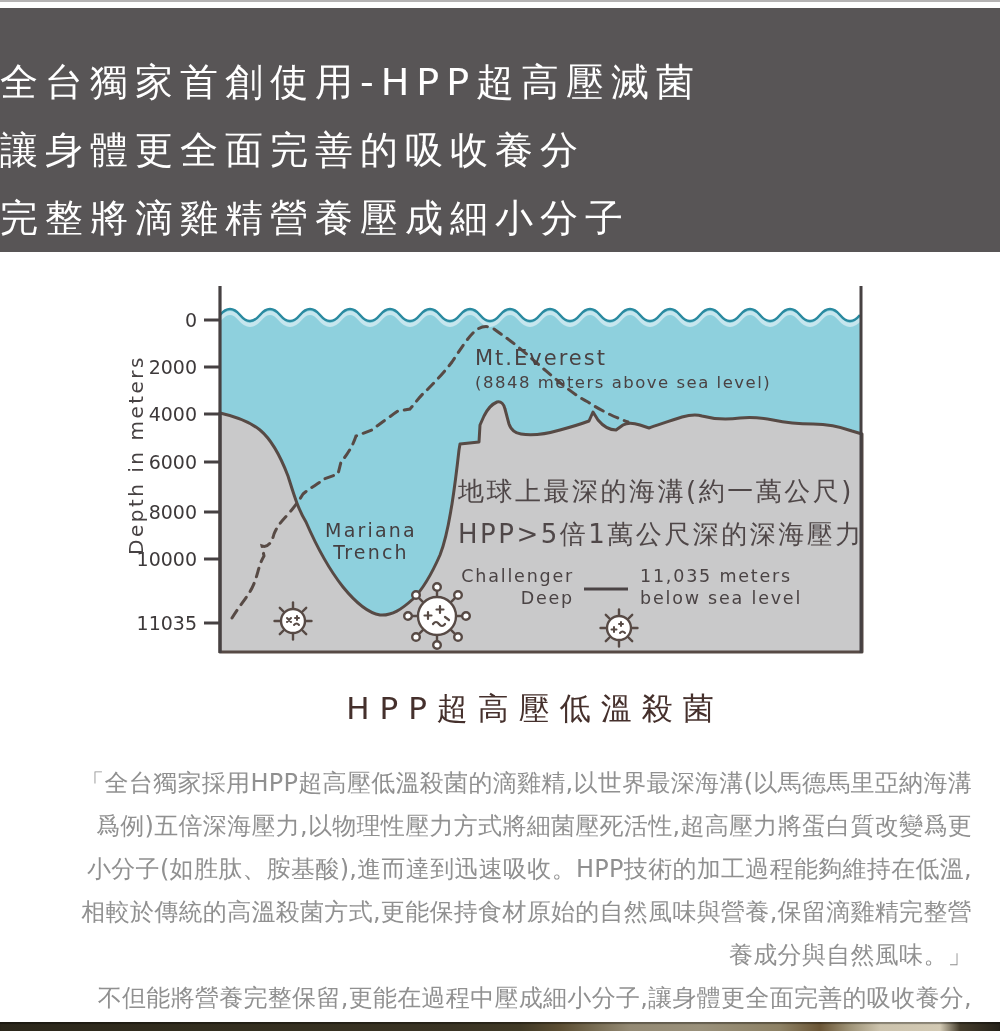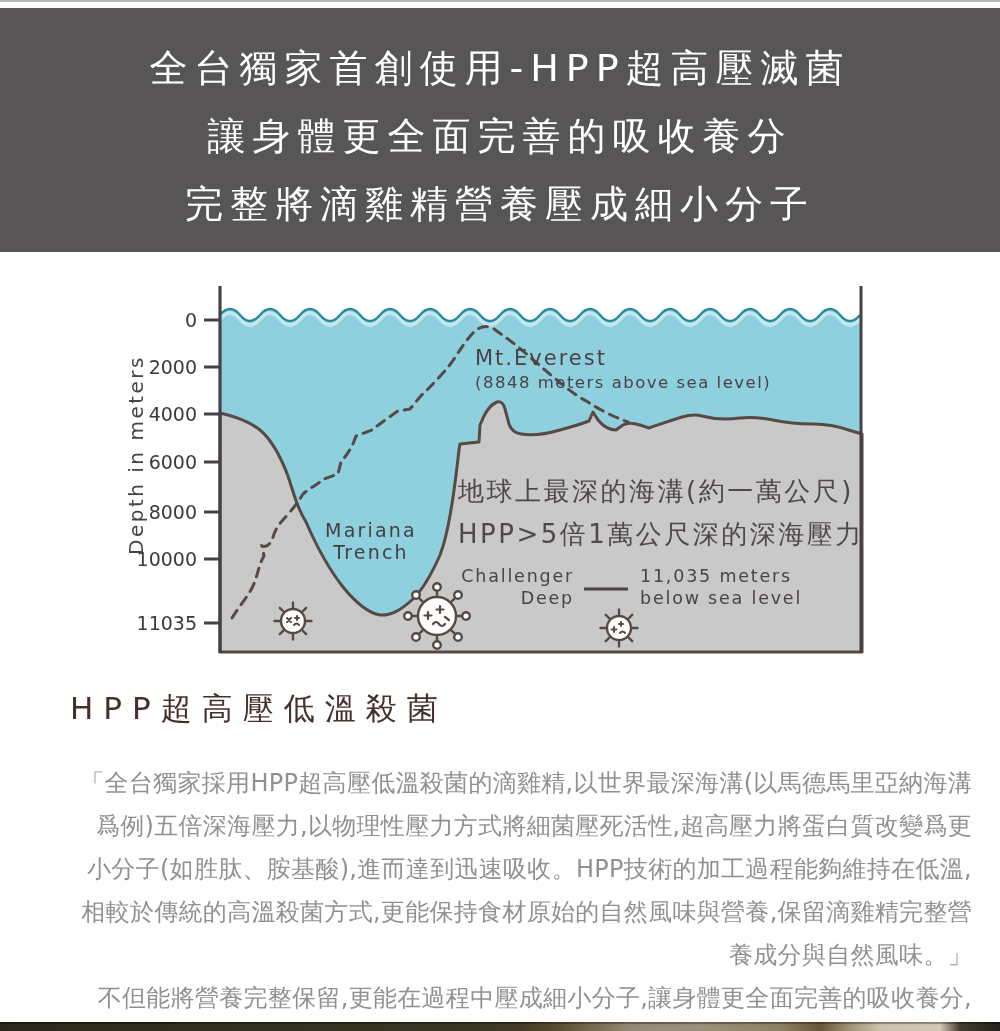--- a/index.html
+++ b/index.html
@@ -7,31 +7,31 @@
   body { font-family:"DejaVu Sans", sans-serif; }
   .page {
     position:relative; width:1000px; height:1031px; background:#ffffff;
     overflow:hidden; margin:0 auto;
   }
   .top-line {
     position:absolute; top:0; left:0; width:1000px; height:2px; background:#b5b3b3;
   }
   .banner {
     position:absolute; top:8px; left:0; width:1000px; height:244px;
-    background:#585556; color:#ffffff; text-align:center;
-    padding-top:26px;
+    background:#585556; color:#ffffff; 
+    padding-top:40px;
   }
   .banner .line {
     font-size:38px; line-height:68px; letter-spacing:7px; font-weight:500;
     white-space:nowrap;
   }
   .diagram-wrap { position:absolute; top:278px; left:0; width:1000px; height:382px; }
   svg text { font-family:"DejaVu Sans", sans-serif; }
   .section-title {
-    position:absolute; top:688px; left:0; width:1000px; 
+    position:absolute; top:688px; left:0; width:1000px; text-align:center;
     padding-left:70px; font-size:31px; letter-spacing:10px; color:#45302c;
     white-space:nowrap; font-weight:500;
   }
   .body-text {
     position:absolute; top:762px; left:74px; width:898px;
     color:#909090; font-size:24px; line-height:43px; letter-spacing:0.3px;
     text-align:right;
   }
   .body-text p + p { }
   .footer-strip {

